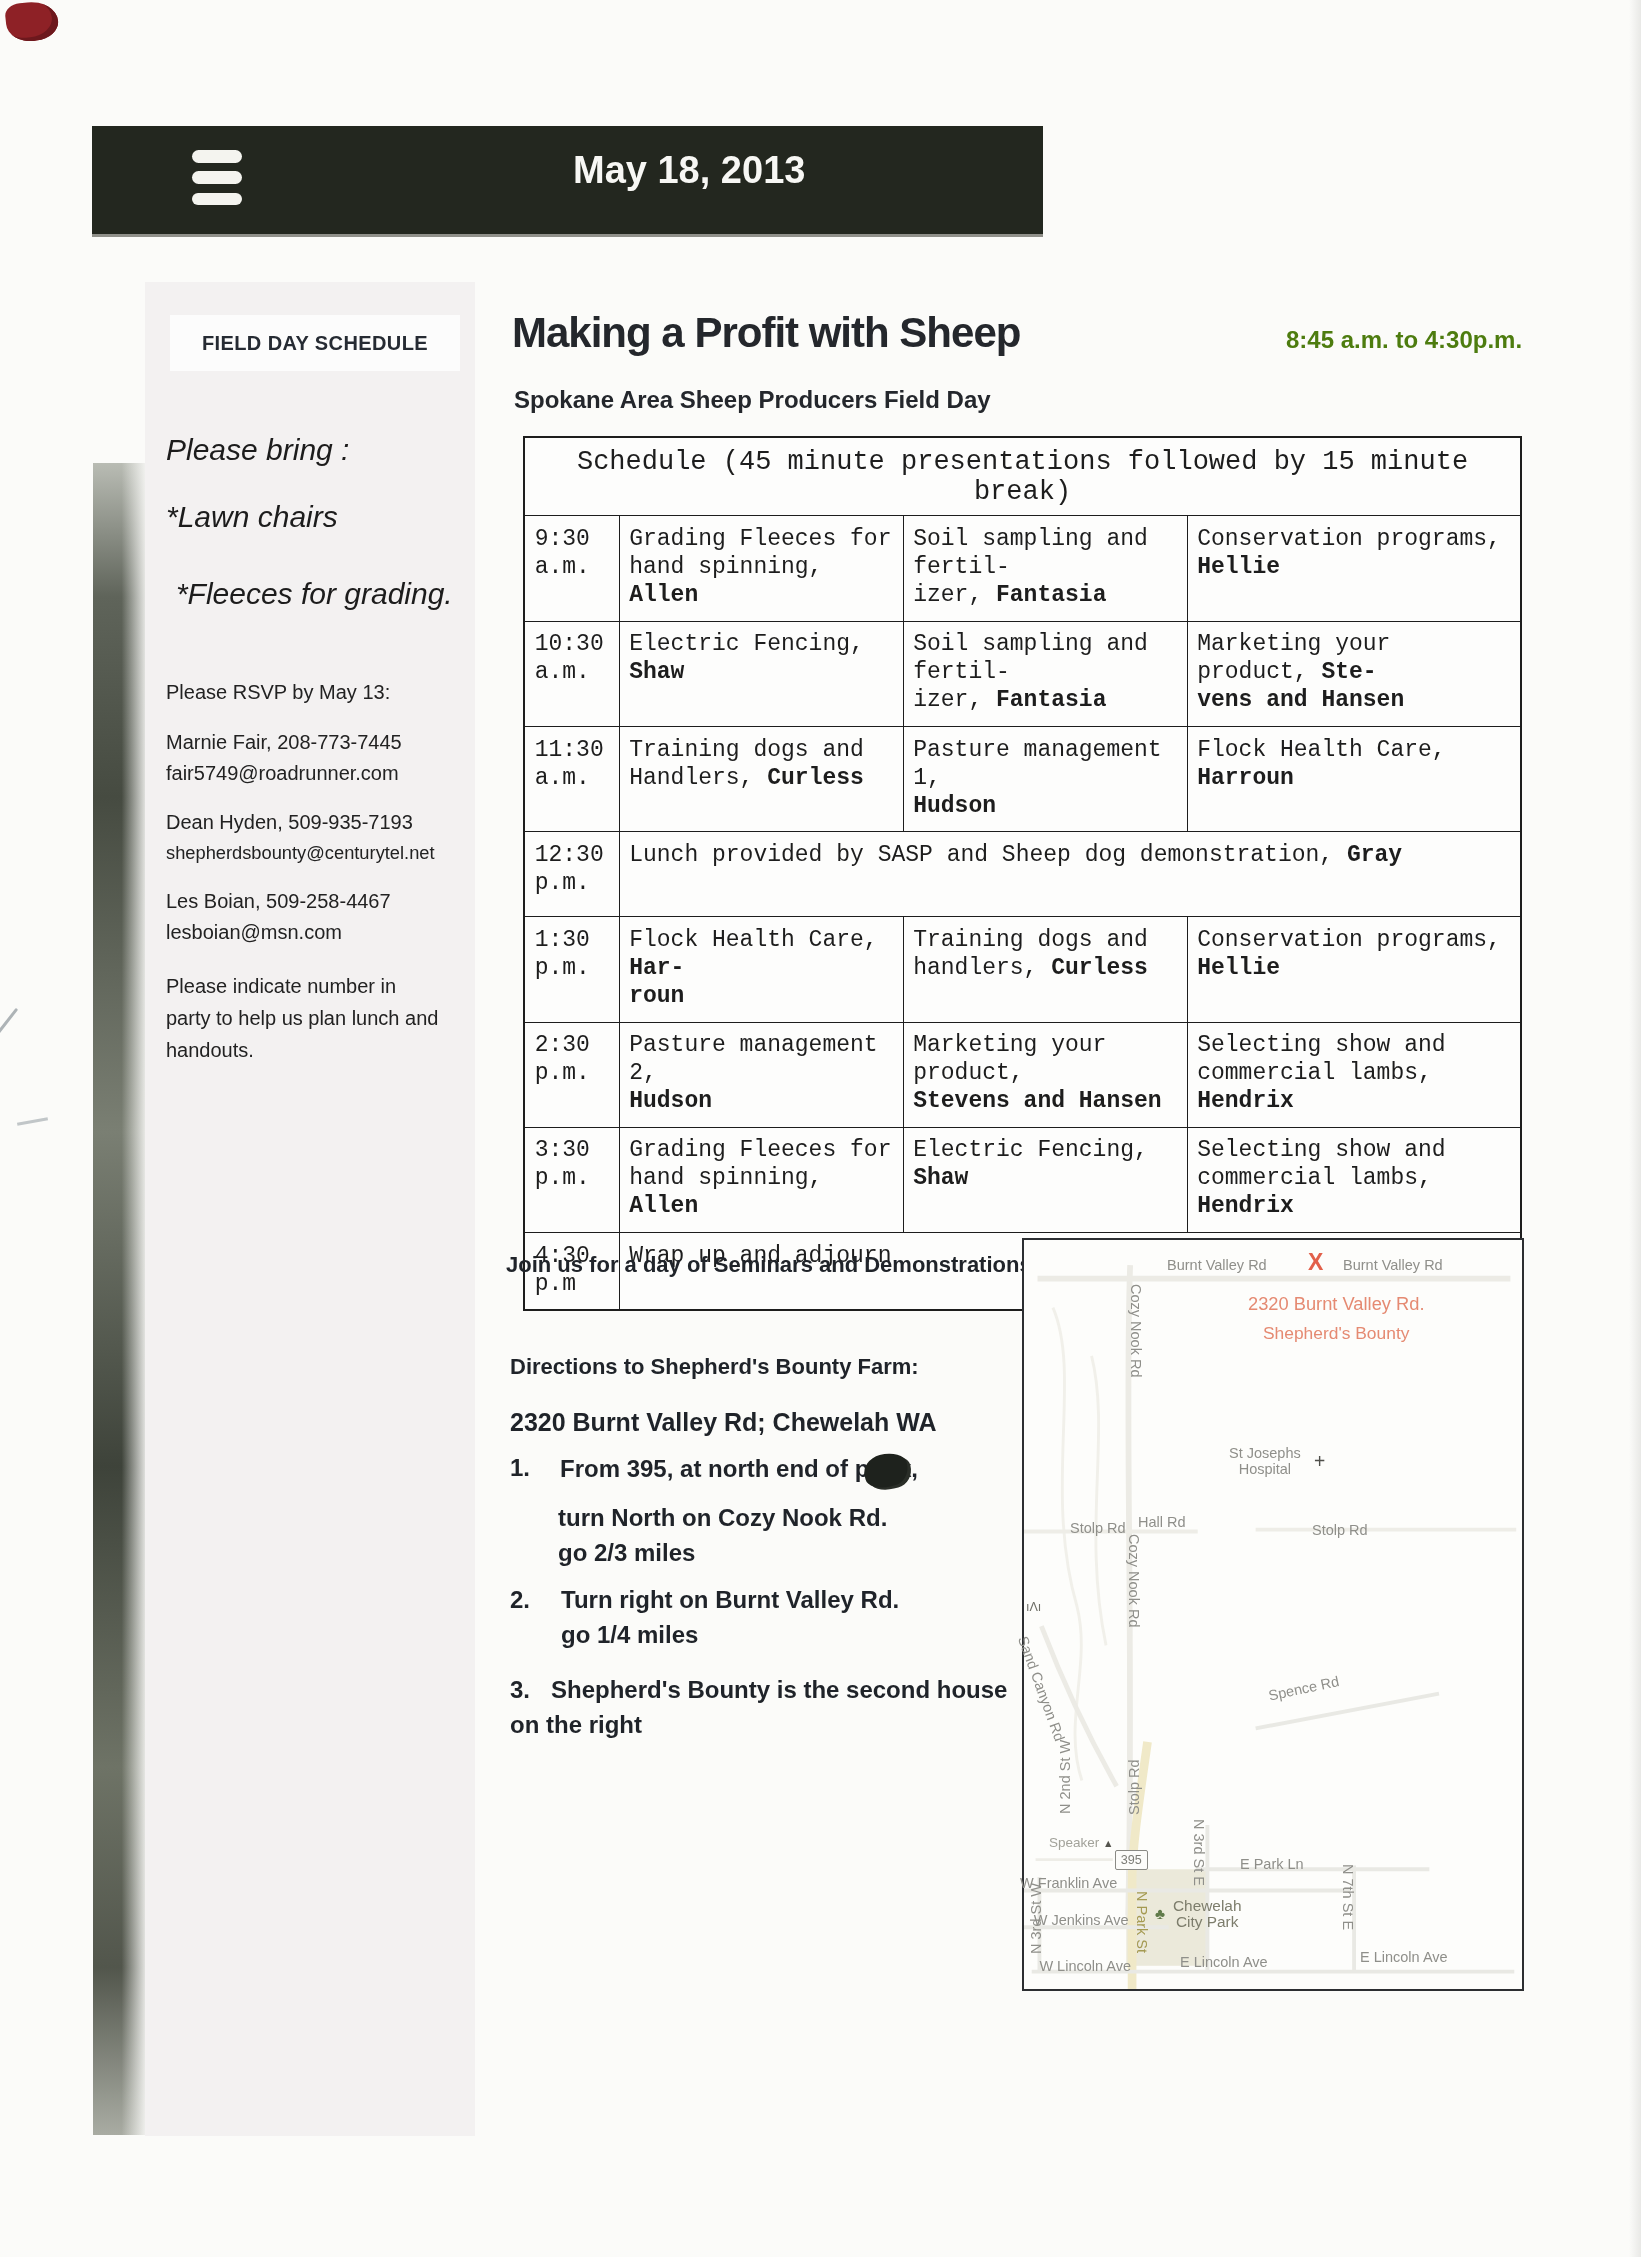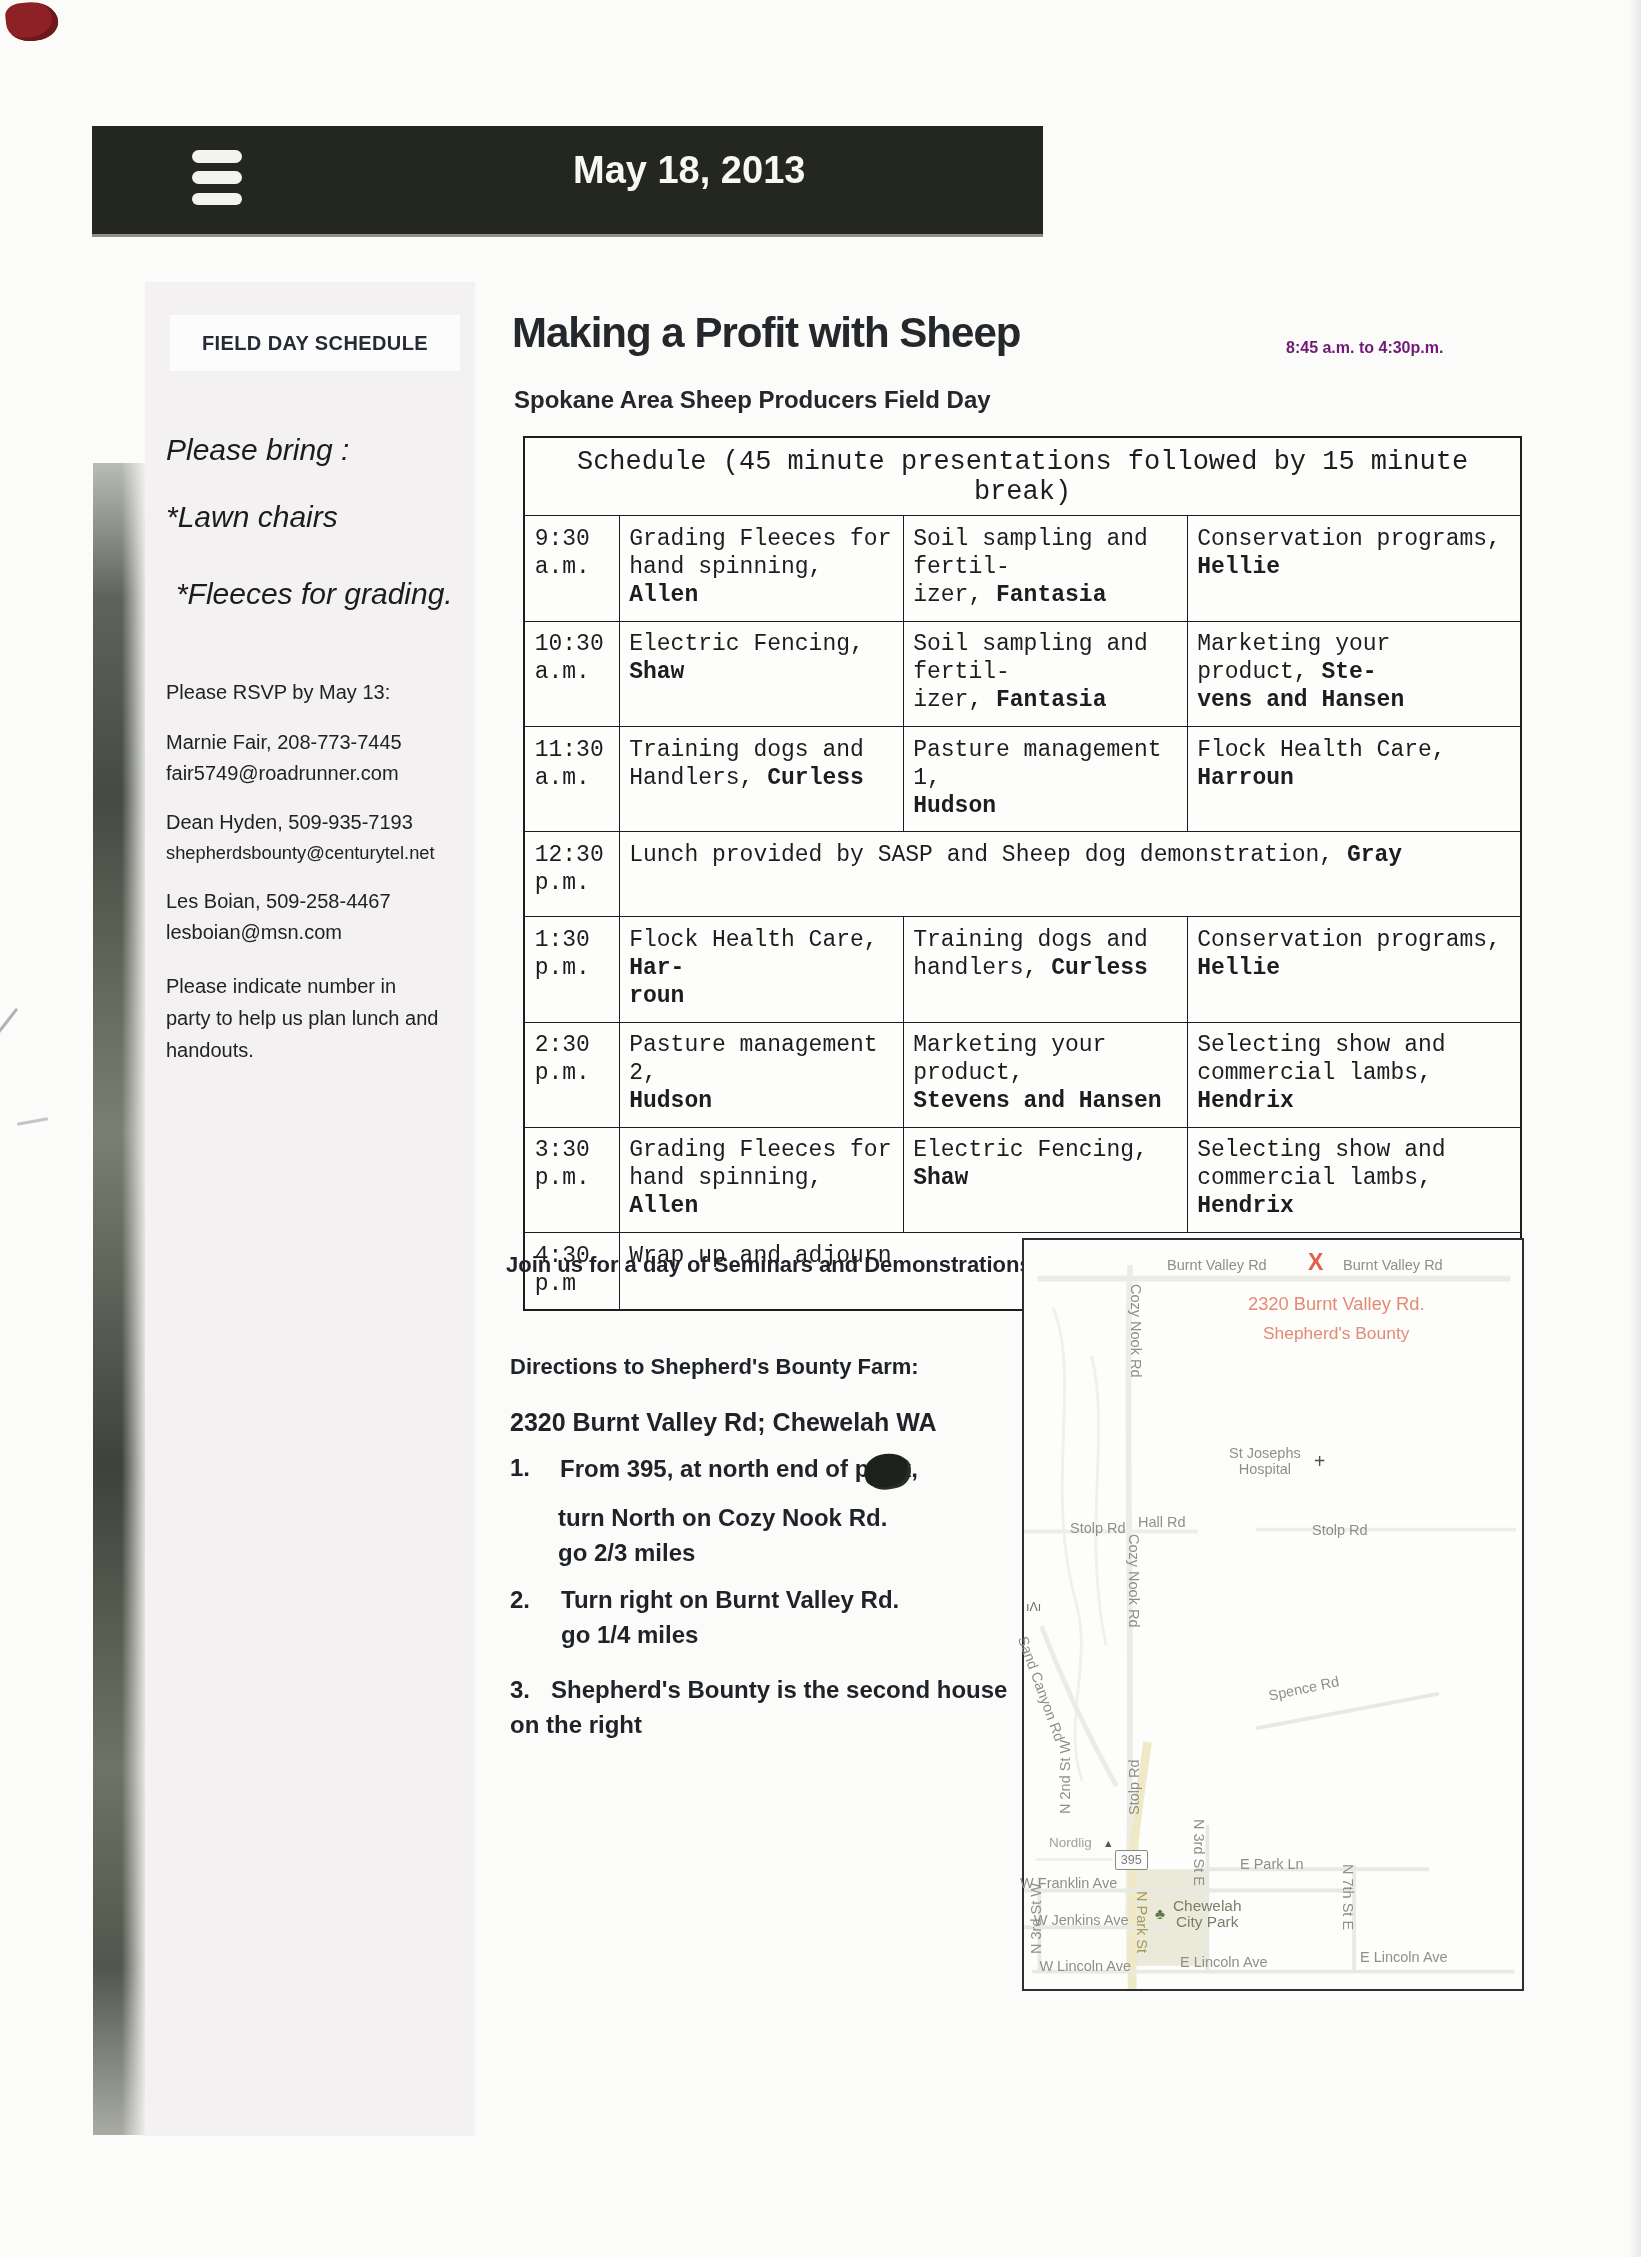--- a/index.html
+++ b/index.html
@@ -37,21 +37,21 @@
   .sb-fleeces{top:283px;left:19.3px;width:319px;text-indent:11.6px;line-height:58px;}
   .sb-small{position:absolute;left:21px;font-size:20px;color:#222;}
   .sb-rsvp{top:399px;}
   .sb-c1n{top:449px;} .sb-c1e{top:480px;}
   .sb-c2n{top:529px;} .sb-c2e{top:560px;font-size:18.3px;}
   .sb-c3n{top:608px;} .sb-c3e{top:639px;}
   .sb-note{top:688px;width:319px;line-height:32px;white-space:pre-line;}
   
   .title{position:absolute;left:512px;top:309px;font-size:42px;font-weight:bold;color:#24272c;
          letter-spacing:-1px;}
-  .time-range{position:absolute;left:1286px;top:326px;font-size:16px;font-weight:bold;color:#701a75;margin-top:13px;}
+  .time-range{position:absolute;left:1286px;top:326px;font-size:24px;font-weight:bold;color:#4d7c0f;}
   .subtitle{position:absolute;left:514px;top:386px;font-size:24px;font-weight:bold;color:#24272c;}
   
   .sched{position:absolute;left:523px;top:436px;width:996px;border-collapse:collapse;
          table-layout:fixed;background:#fdfdfc;border:2.9px solid #1d1d1d;}
   .sched td,.sched th{border:1.9px solid #1d1d1d;vertical-align:top;color:#1d1d1d;font-family:Liberation Mono, monospace;}
   .sched .caption{font-size:27px;font-weight:400;text-align:center;padding:8.7px 5.8px;}
   .sched th{font-size:27px;font-weight:400;text-align:center;padding:9.7px 5.8px;}
   .sched tbody td{font-size:23px;line-height:28px;padding:8.7px 9.7px 11.6px;white-space:pre-line;}
   .b{font-weight:bold;}
   
@@ -251,21 +251,21 @@
         <div class="mlabel" style="left: 290px; top: 214px; font-size: 19.3px; color: rgb(79, 79, 74);">+</div>
         <div class="mlabel" style="left: 46px; top: 280px;">Stolp Rd</div>
         <div class="mlabel" style="left: 114px; top: 274px;">Hall Rd</div>
         <div class="mlabel" style="left: 288px; top: 282px;">Stolp Rd</div>
         <div class="mlabel" style="left: 118px; top: 294px; transform: rotate(90deg);">Cozy Nook Rd</div>
         <div class="mlabel" style="left: 1.9px; top: 359px; font-size: 12.6px; color: rgb(110, 110, 102);">ıΛı</div>
         <div class="mlabel" style="left: 5.8px; top: 394px; transform: rotate(70deg);">Sand Canyon Rd</div>
         <div class="mlabel" style="left: 243px; top: 448px; transform: rotate(-12deg);">Spence Rd</div>
         <div class="mlabel" style="left: 33px; top: 574px; transform: rotate(-90deg);">N 2nd St W</div>
         <div class="mlabel" style="left: 102px; top: 575px; transform: rotate(-90deg);">Stolp Rd</div>
-        <div class="mlabel" style="left: 25px; top: 595px; font-size: 13.5px; color: rgb(162, 162, 154);">Nordlig</div>
+        <div class="mlabel" style="left: 25px; top: 595px; font-size: 13.5px; color: rgb(162, 162, 154);">Speaker</div>
         <div class="mlabel" style="left: 79px; top: 595px; font-size: 10.6px; color: rgb(85, 85, 78);">▲</div>
         <div class="mlabel shield" style="left: 91px; top: 610px;">395</div>
         <div class="mlabel" style="left: 183px; top: 579px; transform: rotate(90deg);">N 3rd St E</div>
         <div class="mlabel" style="left: 216px; top: 616px;">E Park Ln</div>
         <div class="mlabel" style="left: -3.9px; top: 635px;">W Franklin Ave</div>
         <div class="mlabel" style="left: 126px; top: 651px; color: rgb(165, 154, 82); transform: rotate(90deg);">N Park St</div>
         <div class="mlabel" style="left: 131px; top: 666px; font-size: 15.4px; color: rgb(95, 122, 73);">♣</div>
         <div class="mlabel mcenter" style="left: 149px; top: 658px; font-size: 15.4px; color: rgb(125, 125, 108);">Chewelah
 City Park</div>
         <div class="mlabel" style="left: 9.7px; top: 672px;">W Jenkins Ave</div>

